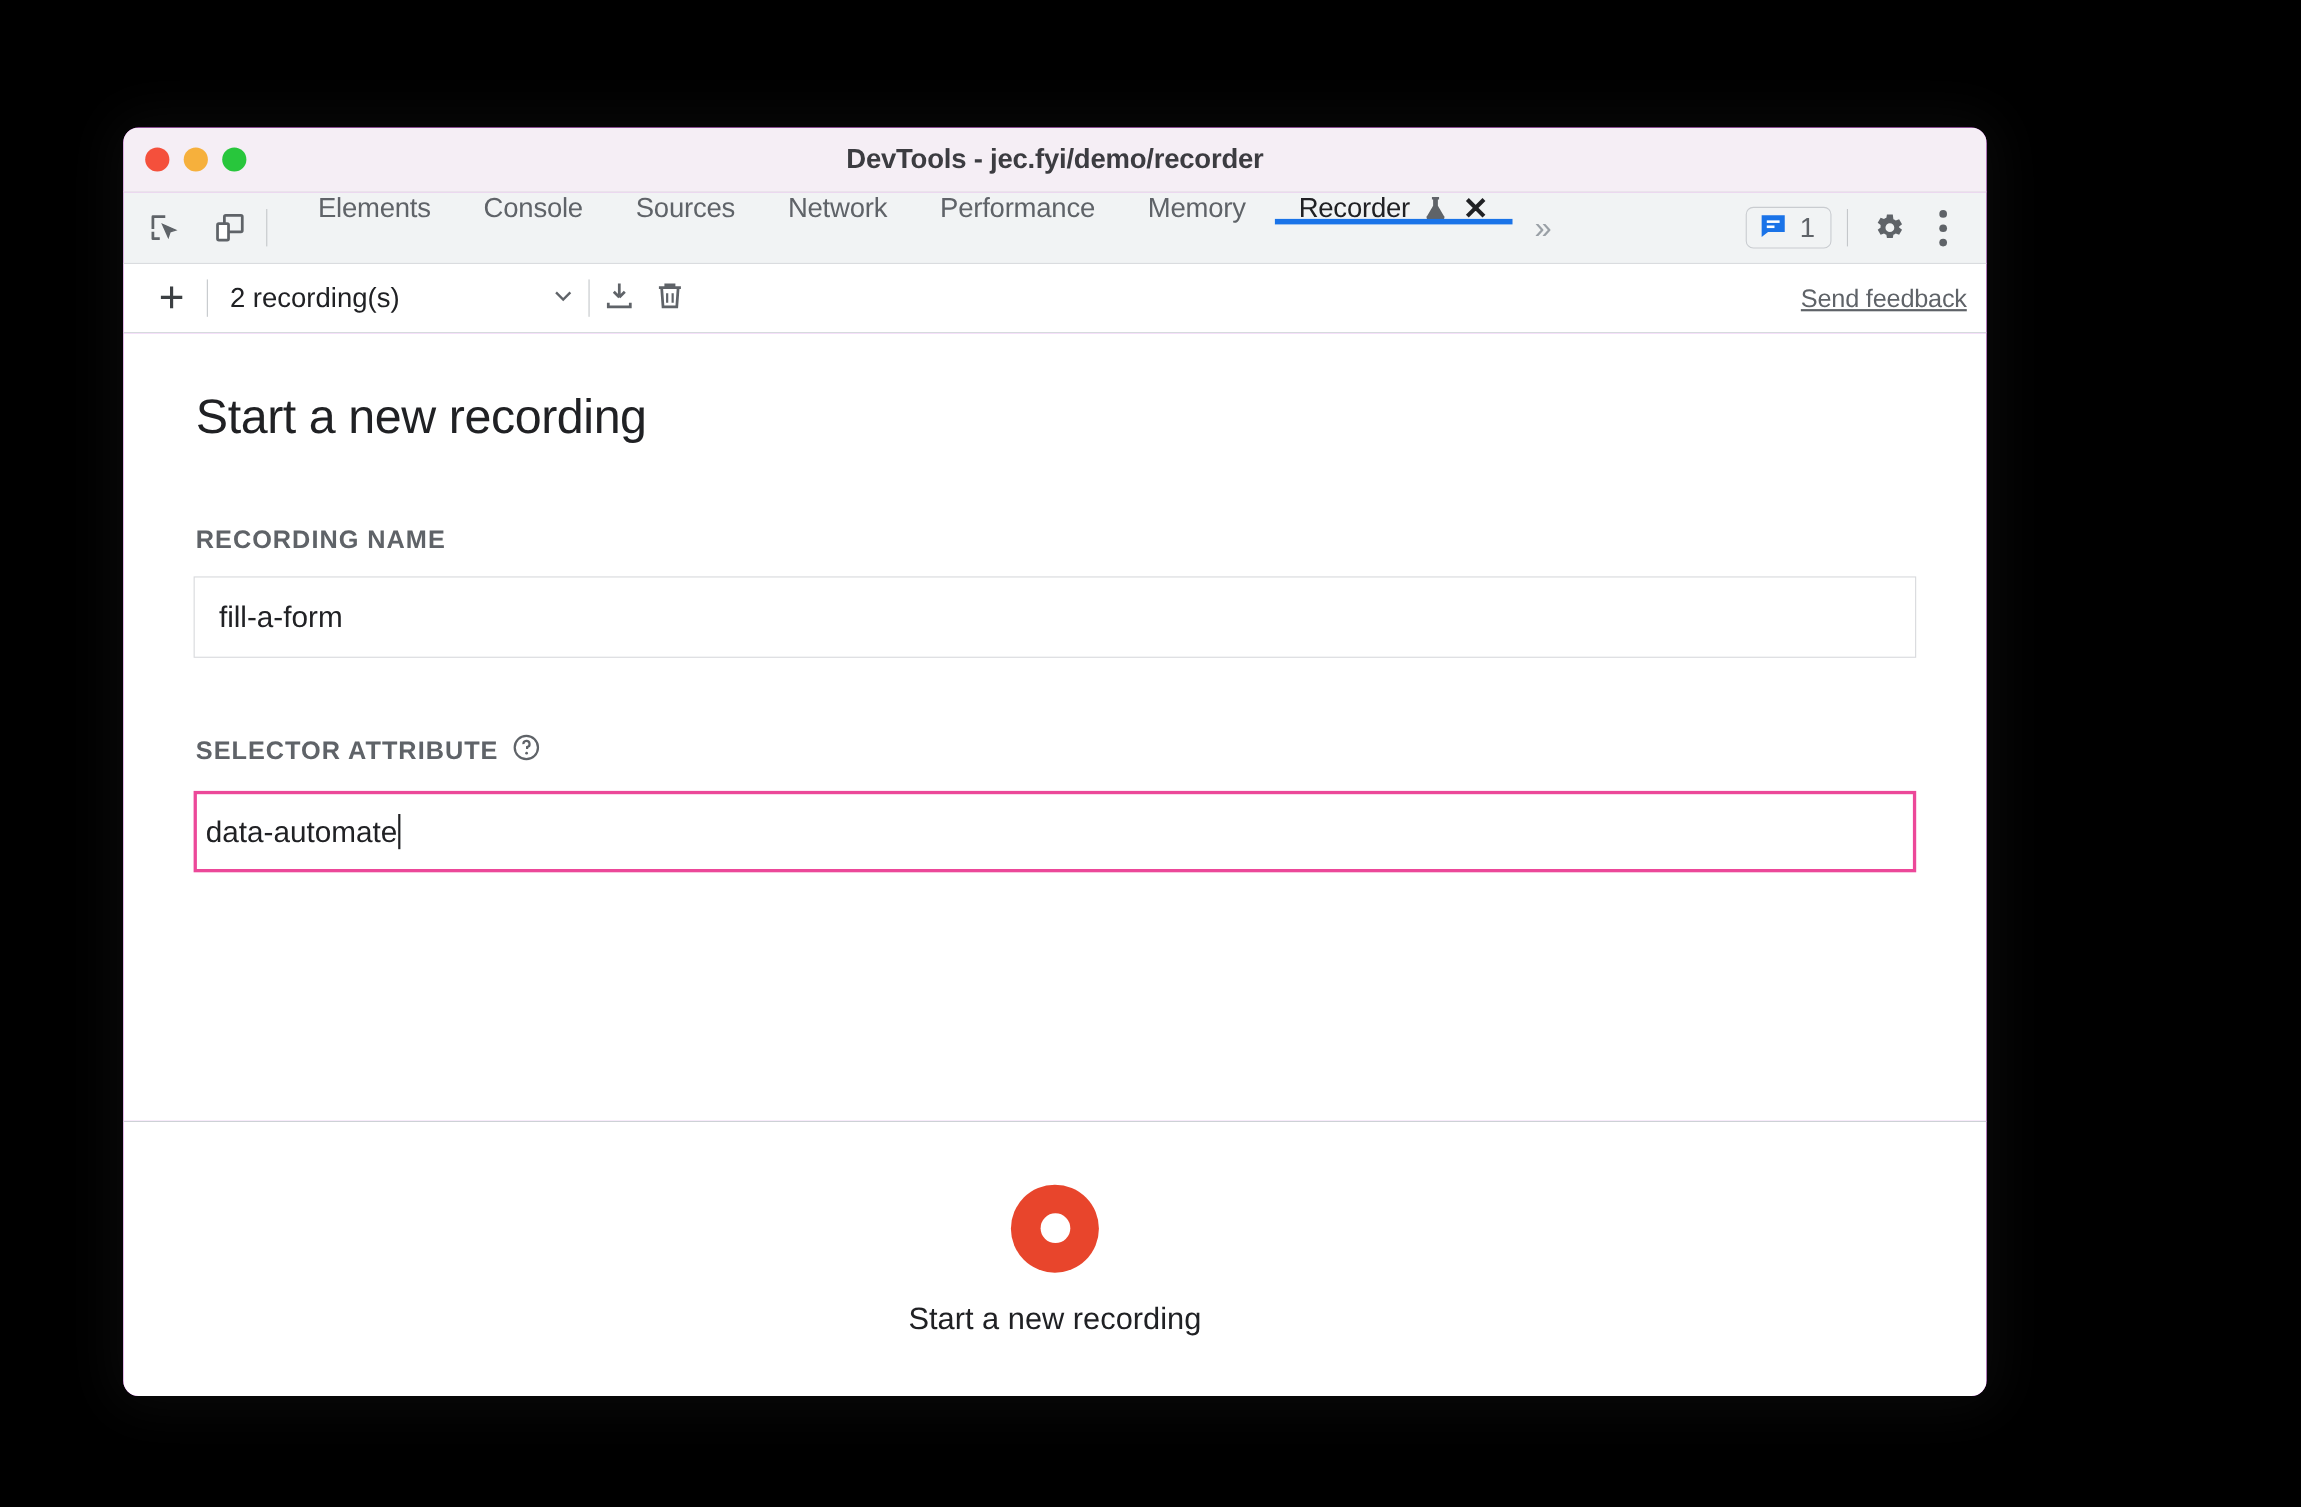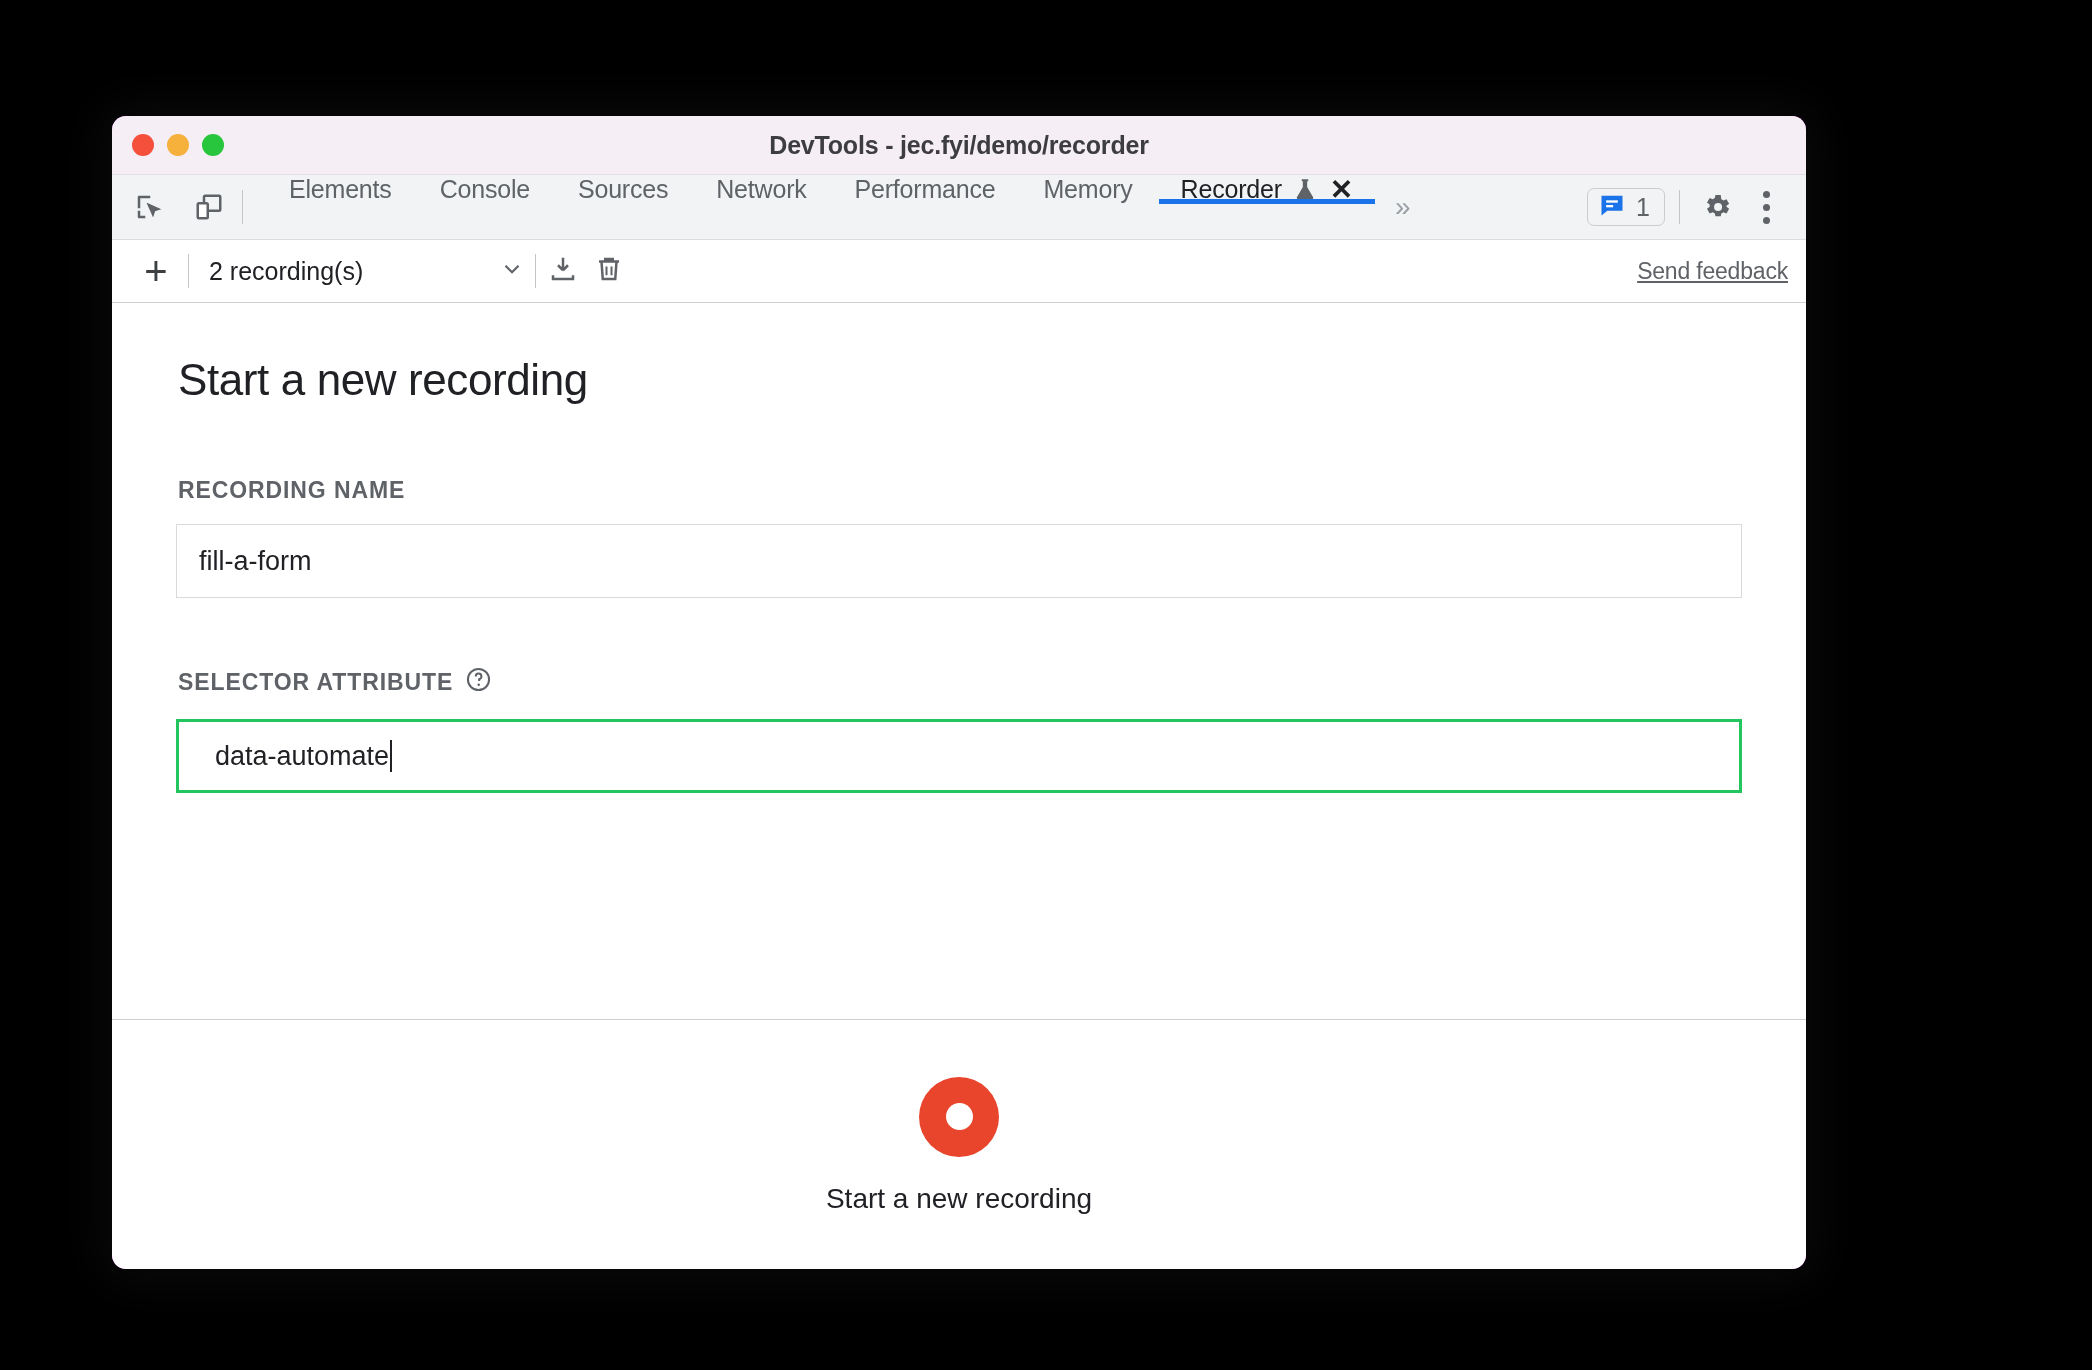--- a/index.html
+++ b/index.html
@@ -259,22 +259,22 @@
     border: 1px solid #d8d9dc;
     border-radius: 0;
     background: #fff;
     display: flex;
     align-items: center;
     padding: 0 22px;
     font-size: 27px;
     color: #202124;
   }
   .text-input.focused {
-    border: 3px solid #22c55e;
-    padding: 0 36px;
+    border: 3px solid #ec4899;
+    padding: 0 8px;
   }
   .caret {
     display: inline-block;
     width: 2px;
     height: 32px;
     background: #202124;
     margin-left: 1px;
   }
   .spacer-lg { height: 68px; }
 

